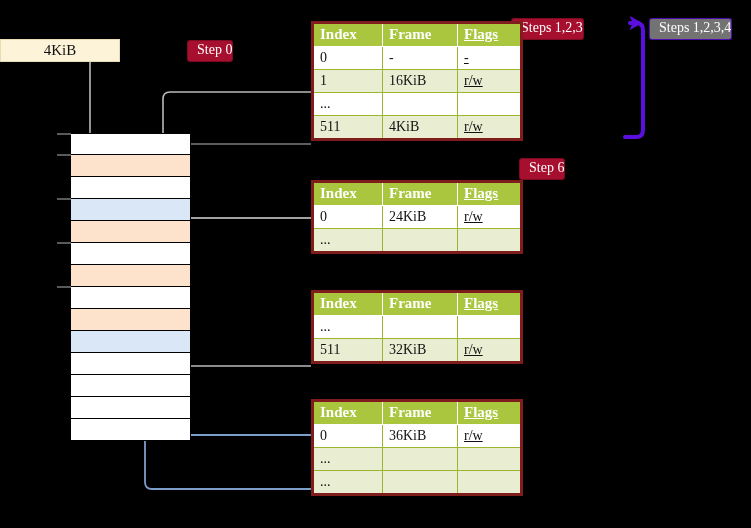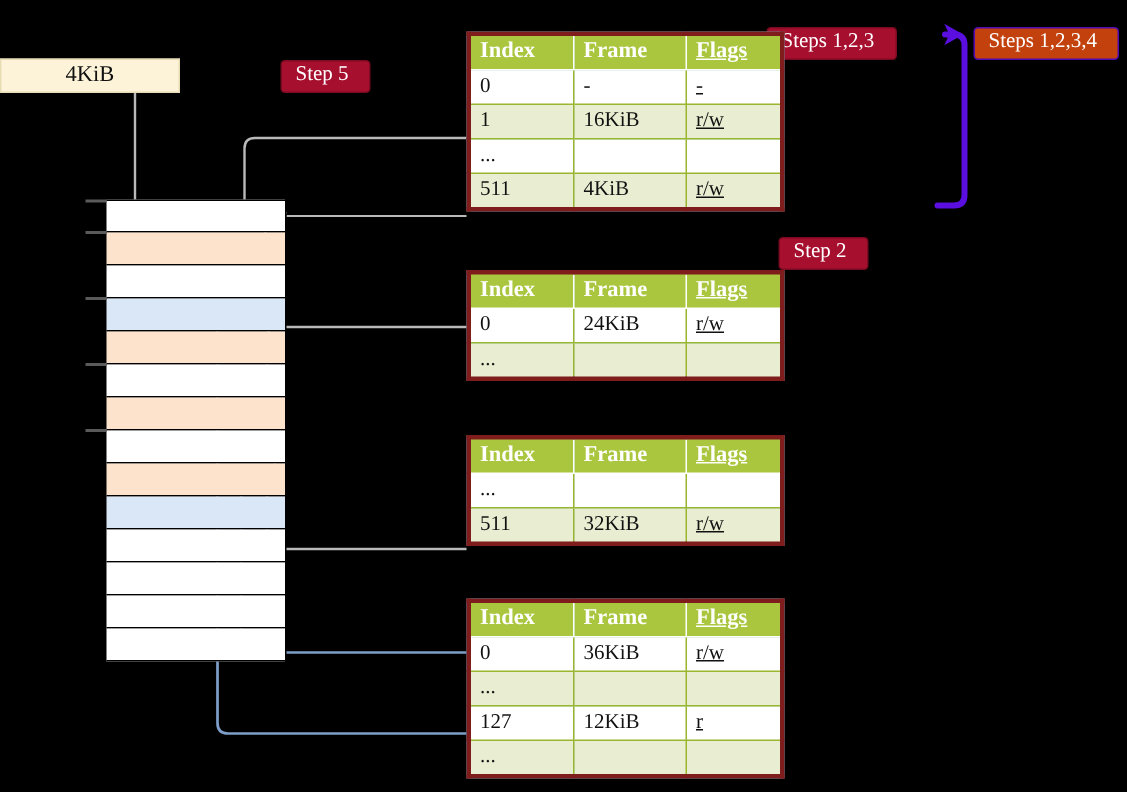--- a/index.html
+++ b/index.html
@@ -18,28 +18,28 @@
     left:0px;top:39px;width:120px;height:23px;
     background:#fdf3d8;border:1px solid #e8dcb4;
     display:flex;align-items:center;justify-content:center;
     font-size:15px;line-height:1;color:#111;
     box-sizing:border-box;
   }
 
   
   .badge{
     display:inline-flex;align-items:center;justify-content:center;
-    padding:2px 14px 3px 9px;
+    padding:2px 0 3px 9px;
     font-size:14px;line-height:1.05;
     color:#ffffff;white-space:nowrap;
     border-radius:2px;
     box-sizing:border-box;
   }
   .badge-crimson{background:#a70f2e;box-shadow:0 0 0 1px #7c0a22;}
-  .badge-purple{background:#c2410c;box-shadow:0 0 0 1px #4e0bb4;text-align:center;}
+  .badge-purple{background:#737373;box-shadow:0 0 0 1px #4e0bb4;text-align:center;}
   #badge-step0{left:188px;top:40px;}
   #badge-steps123{left:512px;top:18px;}
   #badge-steps1234{left:650px;top:18px;}
   #badge-step4{left:520px;top:158px;}
 
   
   .mem{
     left:70px;top:133px;width:121px;
     border:1px solid #000;border-top:none;border-bottom:none;
     box-sizing:border-box;
@@ -134,30 +134,30 @@
     <path d="M311,435 L168,435 Q161,435 161,428 L161,325" stroke="#7d9ec9" stroke-width="1.8" fill="none" marker-end="url(#ah-blue-up)"></path>
 
     <path d="M311,489 L152,489 Q145,489 145,482 L145,204" stroke="#7d9ec9" stroke-width="1.8" fill="none" marker-end="url(#ah-blue-up)"></path>
 
     <path d="M625,137 L636,137 Q643,137 643,130 L643,30 Q643,23 636,23 L630,23" stroke="#5a0fe0" stroke-width="4" fill="none" stroke-linecap="round" marker-end="url(#ah-purple)"></path>
   </svg>
 
   <div class="abs size-label">4KiB</div>
 
   <div class="abs" id="badge-step0">
-    <span class="badge badge-crimson">Step 5</span>
+    <span class="badge badge-crimson">Step 0</span>
   </div>
   <div class="abs" id="badge-steps123">
     <span class="badge badge-crimson">Steps 1,2,3</span>
   </div>
   <div class="abs" id="badge-steps1234">
     <span class="badge badge-purple">Steps 1,2,3,4</span>
   </div>
   <div class="abs" id="badge-step4">
-    <span class="badge badge-crimson">Step 2</span>
+    <span class="badge badge-crimson">Step 6</span>
   </div>
 
   <div class="abs mem" id="memory-column">
       <div class="mem-row">
         <span class="tick"></span>
       </div>
       <div class="mem-row peach">
         <span class="tick"></span>
       </div>
       <div class="mem-row"></div>
@@ -272,25 +272,20 @@
           <tr>
             <td class="col-index">0</td>
             <td class="col-frame">36KiB</td>
             <td class="col-flags">r/w</td>
           </tr>
           <tr class="alt">
             <td class="col-index">...</td>
             <td class="col-frame"></td>
             <td class="col-flags"></td>
           </tr>
-          <tr>
-            <td class="col-index">127</td>
-            <td class="col-frame">12KiB</td>
-            <td class="col-flags">r</td>
-          </tr>
           <tr class="alt">
             <td class="col-index">...</td>
             <td class="col-frame"></td>
             <td class="col-flags"></td>
           </tr>
         </tbody>
       </table>
     </div>
 
 </div>

